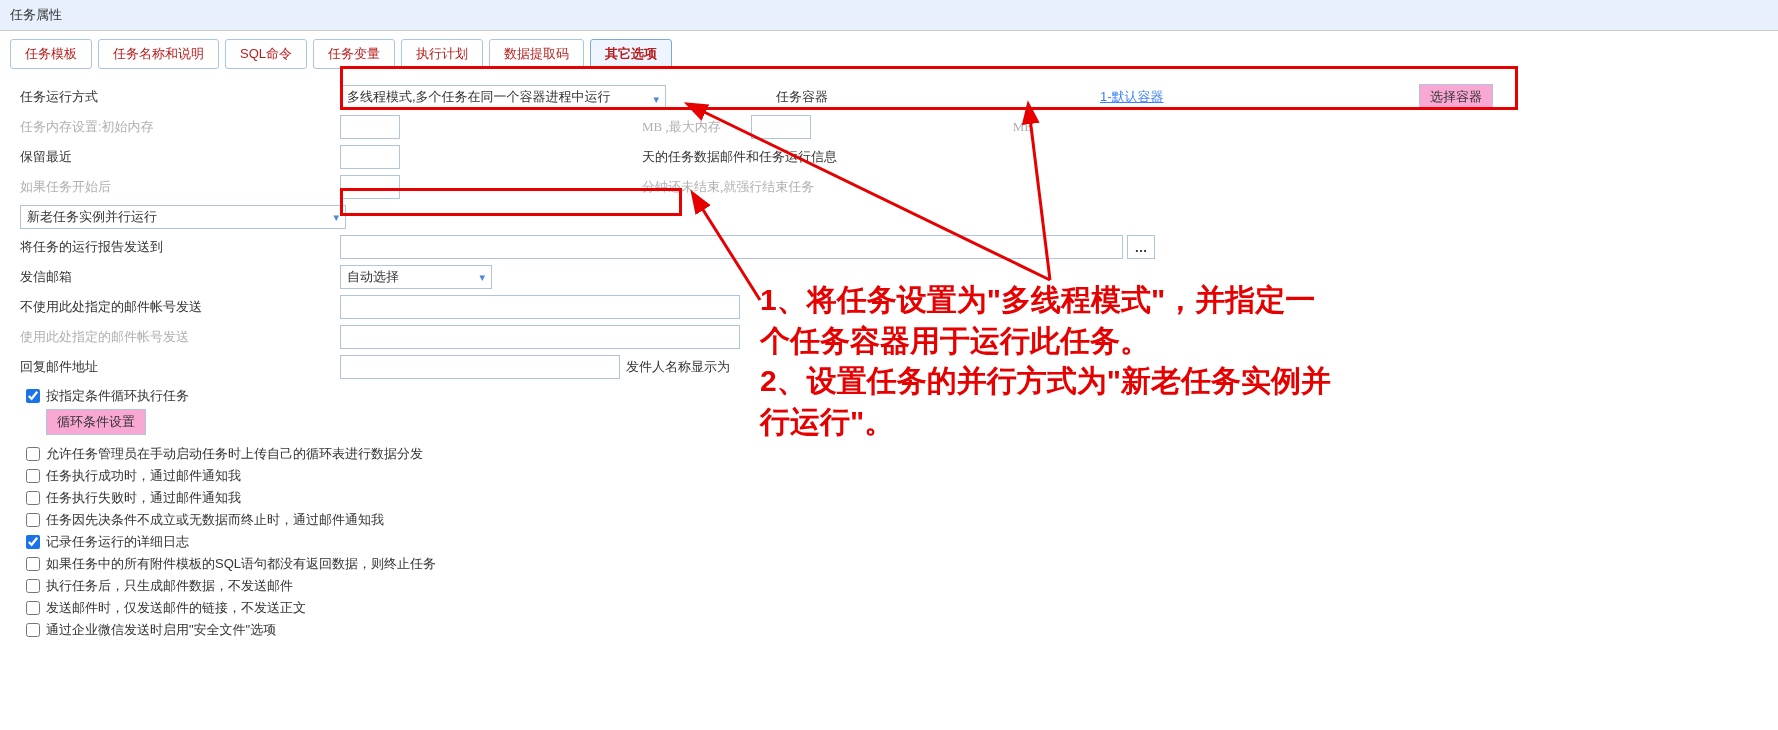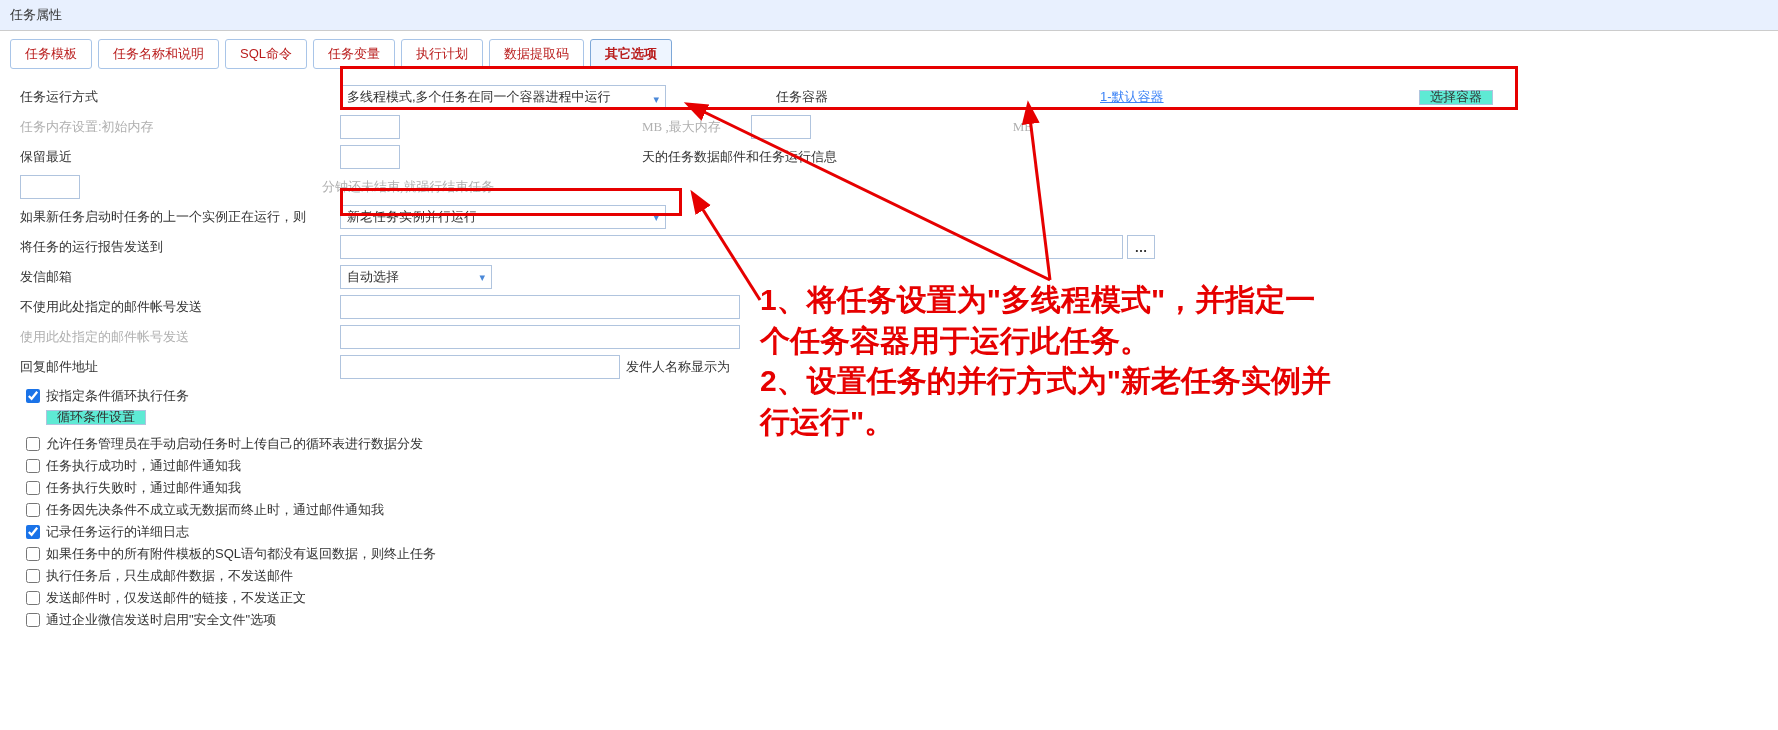--- a/index.html
+++ b/index.html
@@ -88,25 +88,25 @@
     font-family: Liberation Serif, serif;
   }
   .static-text.disabled { color: #b0b0b0; }
   .link-text {
     color: #3b82f6;
     text-decoration: underline;
     cursor: pointer;
   }
   .btn {
     border: 1px solid #b0c4de;
-    background: #5eead4;
+    background: #f9a8d4;
     padding: 4px 10px;
     font-size: 13px;
     cursor: pointer;
-    height: 15px;
+    height: 26px;
     display: inline-flex;
     align-items: center;
   }
   .ellipsis-btn {
     border: 1px solid #b0c4de;
     background: #fff;
     width: 28px;
     height: 24px;
     display: flex;
     align-items: center;
@@ -216,29 +216,29 @@
   <div class="row">
     <div class="label-col">保留最近</div>
     <div class="field-col">
       <input class="text-input small-input" style="">
       <div style="width:232px;"></div>
       <span class="static-text">天的任务数据邮件和任务运行信息</span>
     </div>
   </div>
 
   <div class="row">
+    <div class="label-col disabled">如果任务开始后</div>
     <div class="field-col">
       <input class="text-input small-input" style="">
       <div style="width:232px;"></div>
       <span class="static-text disabled">分钟还未结束,就强行结束任务</span>
     </div>
   </div>
 
   <div class="row">
-    <div class="label-col">如果新任务启动时任务的上一个实例正在运行，则</div>
     <div class="field-col">
       <div class="select-box" style="width:326px;">
         <span>新老任务实例并行运行</span>
         <span class="chev">▾</span>
       </div>
     </div>
   </div>
 
   <div class="row">
     <div class="label-col">将任务的运行报告发送到</div>

